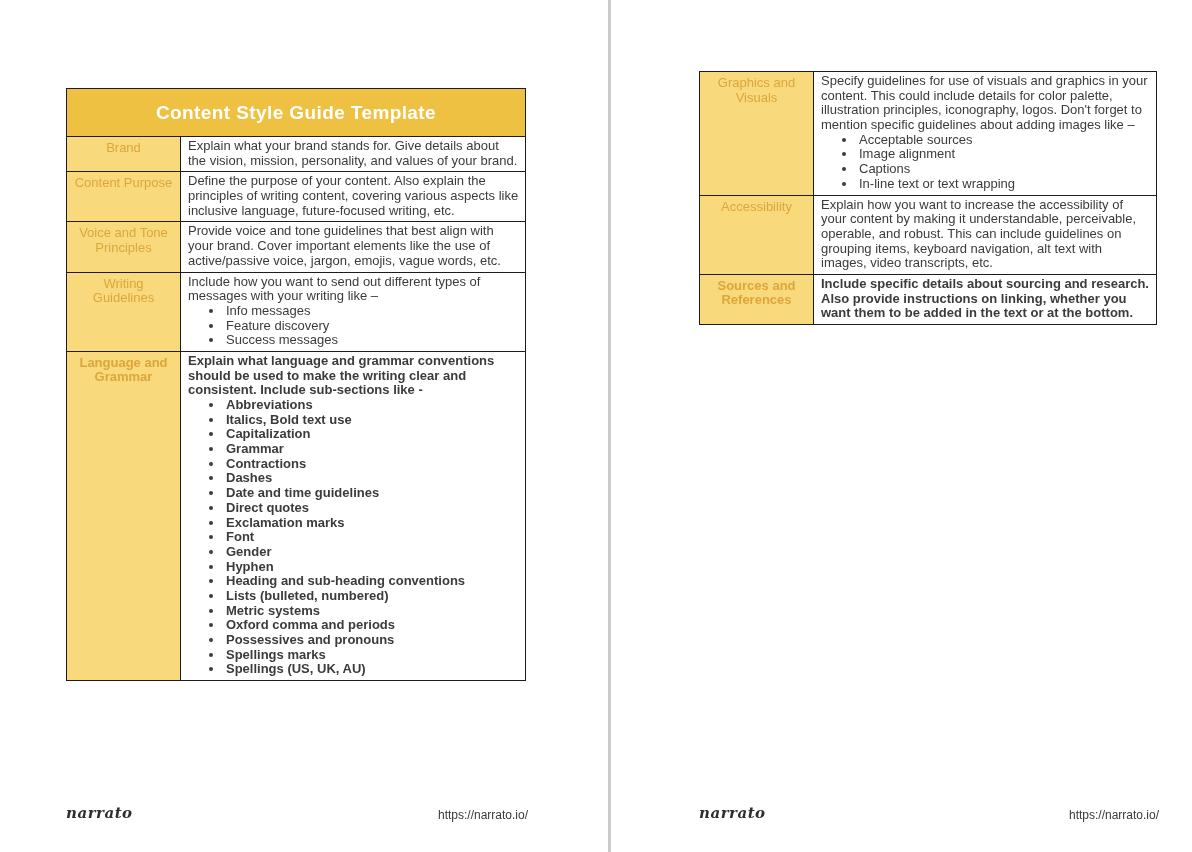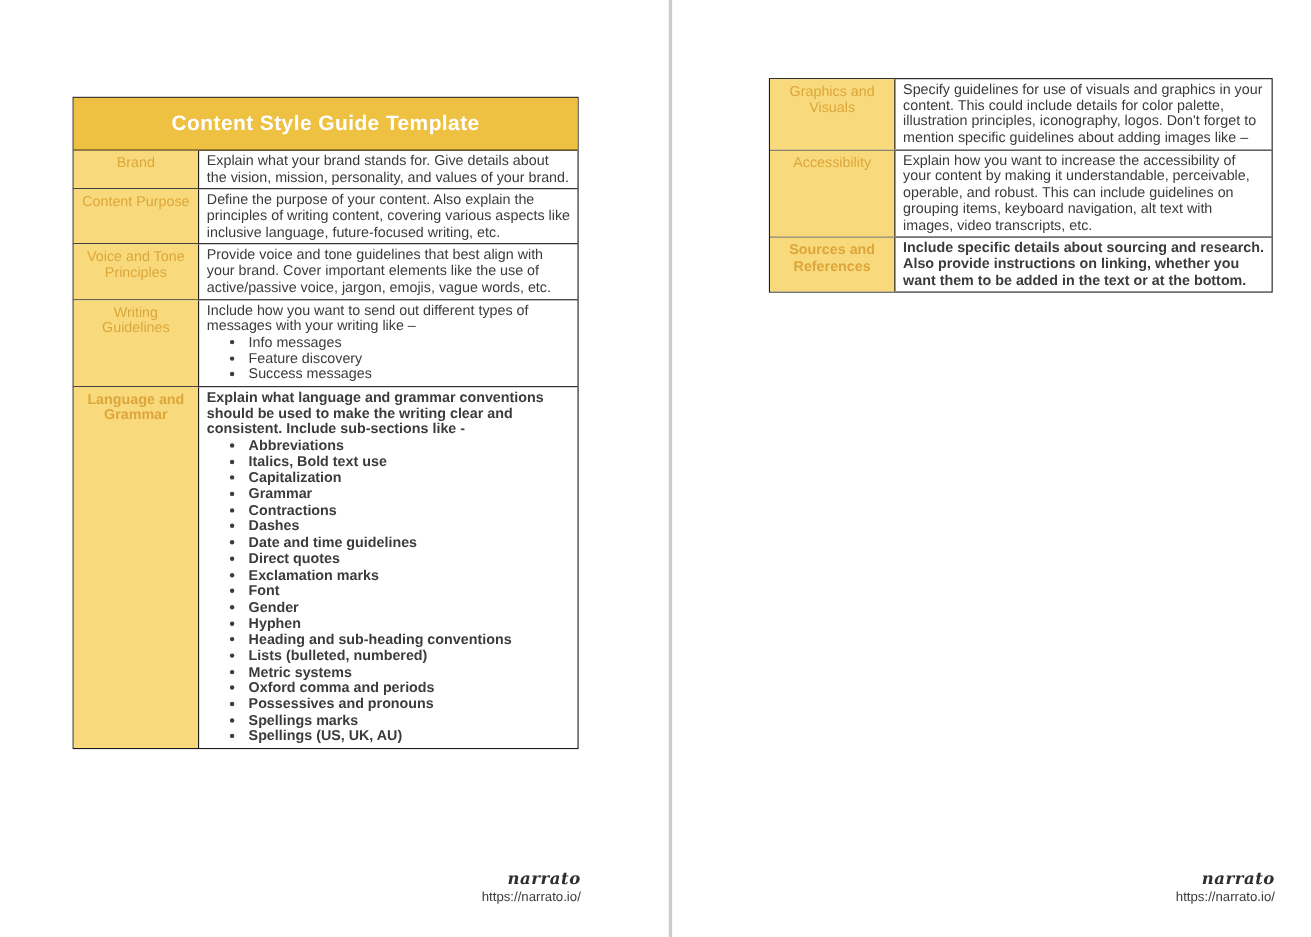--- a/index.html
+++ b/index.html
@@ -68,21 +68,20 @@
     padding-left:36px;
     list-style:disc outside;
   }
   .bullets li{padding-left:2px;}
   .page-footer{
     position:absolute;
     bottom:30px;
     display:flex;
     justify-content:space-between;
     align-items:flex-end;
-    flex-direction:column;
   }
   .footer-p1{left:66px;width:462px;}
   .footer-p2{left:67px;width:460px;}
   .brand-logo{
     font-family:"DejaVu Serif",serif;
     font-style:italic;
     font-weight:bold;
     font-size:15px;
     color:#2e2e2e;
     letter-spacing:.5px;
@@ -173,20 +172,26 @@
 
 <div class="page-divider"></div>
 
 <div class="page page-right">
   <div class="sg-table table-page2">
     <div id="rows-page2">
   <div class="row">
     <div class="cell-label">Graphics and Visuals</div>
     <div class="cell-body">
       <div class="body-text">Specify guidelines for use of visuals and graphics in your content. This could include details for color palette, illustration principles, iconography, logos. Don't forget to mention specific guidelines about adding images like –</div>
+      <ul class="bullets">
+              <li>Acceptable sources</li>
+              <li>Image alignment</li>
+              <li>Captions</li>
+              <li>In-line text or text wrapping</li>
+            </ul>
     </div>
   </div>
 
   <div class="row">
     <div class="cell-label">Accessibility</div>
     <div class="cell-body">
       <div class="body-text">Explain how you want to increase the accessibility of your content by making it understandable, perceivable, operable, and robust. This can include guidelines on grouping items, keyboard navigation, alt text with images, video transcripts, etc.</div>
 
     </div>
   </div>

